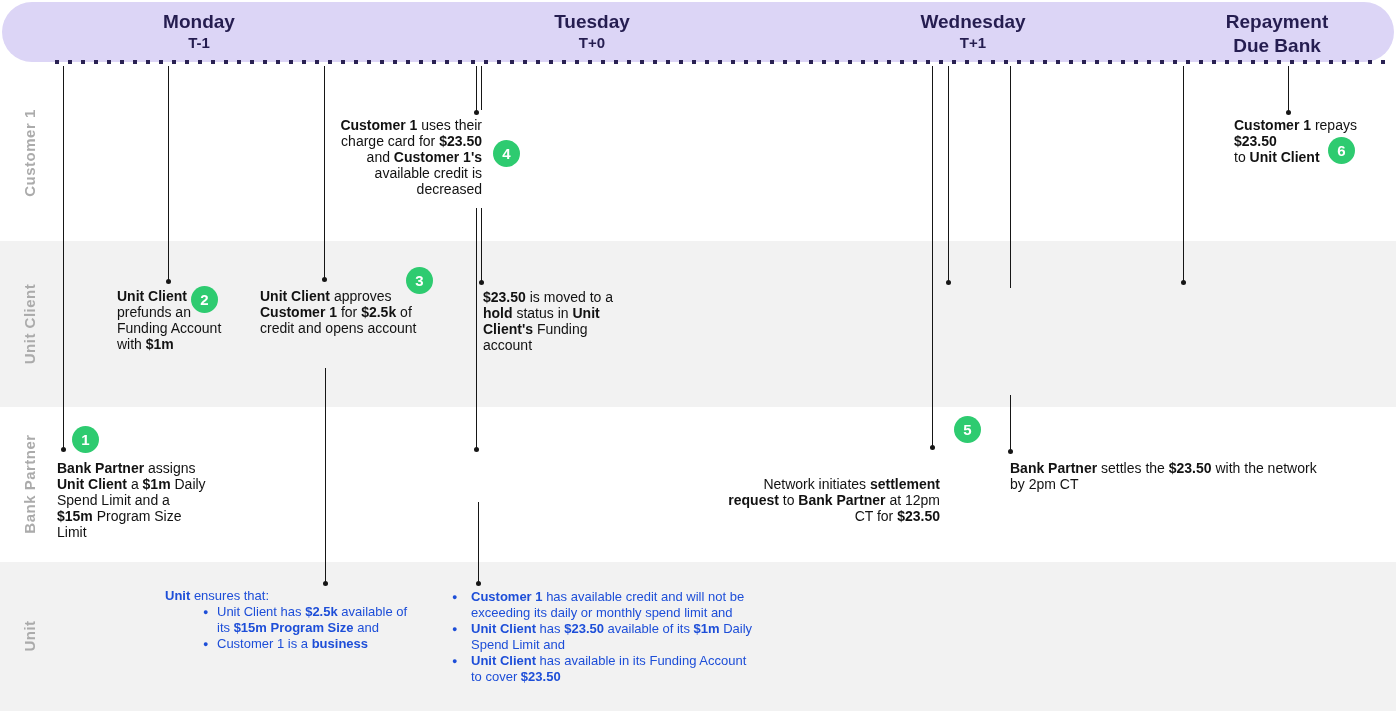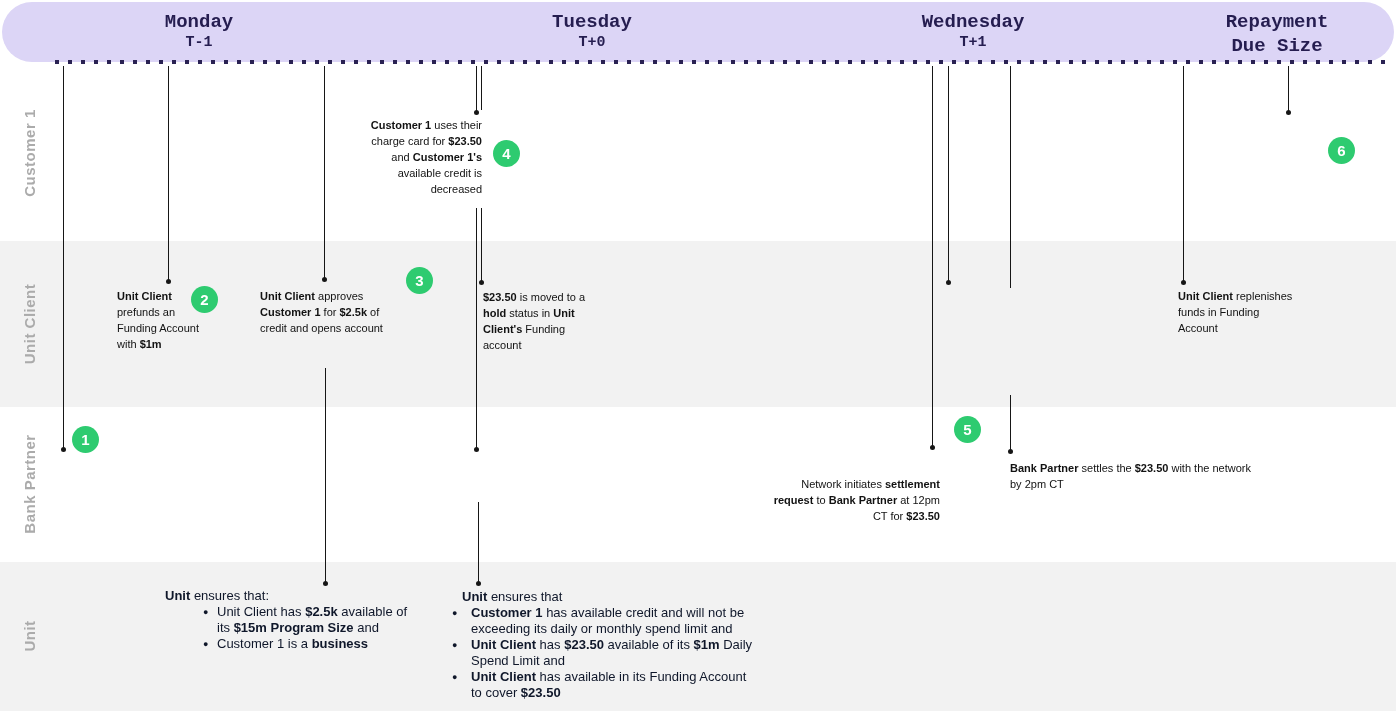--- a/index.html
+++ b/index.html
@@ -4,21 +4,21 @@
 <style>
   :root {
     --header-bg:#dcd5f6; --header-text:#251d50; --badge-green:#2ecb70;
     --lane-label:#ababab; --lane-alt:#f2f2f2; --line:#161616; --dotted:#2a2253;
   }
   * { box-sizing: border-box; margin: 0; padding: 0; }
   body { background:#fff; font-family:"Liberation Sans", sans-serif; }
   .canvas { position:relative; width:1396px; height:711px; background:#fff; overflow:hidden; }
 
   .header { position:absolute; left:2px; top:2px; width:1392px; height:60px;
-            background:var(--header-bg); border-radius:30px;font-family:Liberation Mono, monospace; }
+            background:var(--header-bg); border-radius:30px; }
   .day { position:absolute; transform:translateX(-50%); text-align:center; color:var(--header-text); }
   .day-label { font-size:19px; font-weight:700; line-height:24px; }
   .day-sub { font-size:15px; font-weight:700; line-height:18px; }
 
   .dotted { position:absolute; left:55px; top:60px; width:1335px; height:4px;
             background:repeating-linear-gradient(to right, var(--dotted) 0 4px, transparent 4px 13px); }
 
   .lane { position:absolute; left:0; width:1396px; }
   .lane.alt { background:var(--lane-alt); }
   .lane-label { position:absolute; width:180px; height:20px; text-align:center;
@@ -26,26 +26,26 @@
                 font-size:15px; letter-spacing:0.5px; line-height:20px; }
 
   .vl { position:absolute; width:1px; background:var(--line); display:block; }
   .vl.end::after { content:""; position:absolute; bottom:-2px; left:-2px;
                    width:5px; height:5px; border-radius:50%; background:var(--line); }
 
   .badge { position:absolute; width:27px; height:27px; border-radius:50%;
            background:var(--badge-green); color:#fff; font-weight:700; font-size:15px;
            display:flex; align-items:center; justify-content:center; }
 
-  .note { position:absolute; font-size:11px; line-height:16px; color:#121212;
+  .note { position:absolute; font-size:14px; line-height:16px; color:#121212;
           white-space:pre-wrap; width:max-content; max-width:320px; }
   .note b { font-weight:700; }
   .note.right { text-align:right; }
 
-  .checks { position:absolute; font-size:13px; line-height:16px; color:#0f172a; }
+  .checks { position:absolute; font-size:13px; line-height:16px; color:#1d4ed8; }
   .checks .heading { white-space:pre-wrap; }
   .checks ul { list-style:none; }
   .checks li { display:flex; }
   .blt { flex:none; font-size:9px; line-height:16px; }
   .bullet-text { white-space:pre-wrap; }
   .checks.monday ul { padding-left:38px; }
   .checks.monday .blt { width:14px; }
   .checks.tuesday .heading { margin-left:22px; }
   .checks.tuesday ul { padding-left:12px; }
   .checks.tuesday .blt { width:19px; }
@@ -72,21 +72,21 @@
     </div>
     <div class="day" style="left:590px;top:8px">
       <div class="day-label">Tuesday</div>
       <div class="day-sub">T+0</div>
     </div>
     <div class="day" style="left:971px;top:8px">
       <div class="day-label">Wednesday</div>
       <div class="day-sub">T+1</div>
     </div>
     <div class="day" style="left:1275px;top:8px">
-      <div class="day-label">Repayment Due Size</div>
+      <div class="day-label">Repayment Due Bank</div>
       <div class="day-sub"></div>
     </div>
   </div>
 
   <div class="dotted"></div>
 
   <i class="vl end" style="left:63px;top:66px;height:384px"></i>
   <i class="vl end" style="left:168px;top:66px;height:216px"></i>
   <i class="vl end" style="left:324px;top:66px;height:214px"></i>
   <i class="vl end" style="left:325px;top:368px;height:216px"></i>
@@ -102,20 +102,25 @@
   <i class="vl end" style="left:1183px;top:66px;height:217px"></i>
   <i class="vl end" style="left:1288px;top:66px;height:47px"></i>
 
   <div class="badge" style="left:72px;top:426px">1</div>
   <div class="badge" style="left:191px;top:286px">2</div>
   <div class="badge" style="left:406px;top:267px">3</div>
   <div class="badge" style="left:493px;top:140px">4</div>
   <div class="badge" style="left:954px;top:416px">5</div>
   <div class="badge" style="left:1328px;top:137px">6</div>
 
+  <div class="note" style="left:57px;top:460px"><b>Bank Partner</b><span> assigns
+</span><b>Unit Client</b><span> a </span><b>$1m</b><span> Daily
+Spend Limit and a
+</span><b>$15m</b><span> Program Size
+Limit</span></div>
   <div class="note" style="left:117px;top:288px"><b>Unit Client</b><span>
 prefunds an
 Funding Account
 with </span><b>$1m</b></div>
   <div class="note" style="left:260px;top:288px"><b>Unit Client</b><span> approves
 </span><b>Customer 1</b><span> for </span><b>$2.5k</b><span> of
 credit and opens account</span></div>
   <div class="note right" style="right:914px;top:117px"><b>Customer 1</b><span> uses their
 charge card for </span><b>$23.50</b><span>
 and </span><b>Customer 1's</b><span>
@@ -123,41 +128,40 @@
 decreased</span></div>
   <div class="note" style="left:483px;top:289px"><b>$23.50</b><span> is moved to a
 </span><b>hold</b><span> status in </span><b>Unit
 Client's</b><span> Funding
 account</span></div>
   <div class="note right" style="right:456px;top:476px"><span>Network initiates </span><b>settlement
 request</b><span> to </span><b>Bank Partner</b><span> at 12pm
 CT for </span><b>$23.50</b></div>
   <div class="note" style="left:1010px;top:460px"><b>Bank Partner</b><span> settles the </span><b>$23.50</b><span> with the network
 by 2pm CT</span></div>
-  <div class="note" style="left:1178px;top:288px"><b>Unit Client</b><span> replenishes
-funds in Funding
-Account</span></div>
+  <div class="note" style="left:1234px;top:117px"><b>Customer 1</b><span> repays
+</span><b>$23.50</b><span>
+to </span><b>Unit Client</b></div>
 
   <div class="checks monday" style="left:165px;top:588px">
     <div class="heading"><b>Unit</b><span> ensures that:</span></div>
     <ul>
       <li>
         <span class="blt">●</span>
         <span class="bullet-text"><span>Unit Client has </span><b>$2.5k</b><span> available of
 its </span><b>$15m Program Size</b><span> and</span></span>
       </li>
       <li>
         <span class="blt">●</span>
         <span class="bullet-text"><span>Customer 1 is a </span><b>business</b></span>
       </li>
     </ul>
   </div>
 
   <div class="checks tuesday" style="left:440px;top:589px">
-    <div class="heading"><b>Unit</b><span> ensures that</span></div>
     <ul>
       <li>
         <span class="blt">●</span>
         <span class="bullet-text"><b>Customer 1</b><span> has available credit and will not be
 exceeding its daily or monthly spend limit and</span></span>
       </li>
       <li>
         <span class="blt">●</span>
         <span class="bullet-text"><b>Unit Client</b><span> has </span><b>$23.50</b><span> available of its </span><b>$1m</b><span> Daily
 Spend Limit and</span></span>

